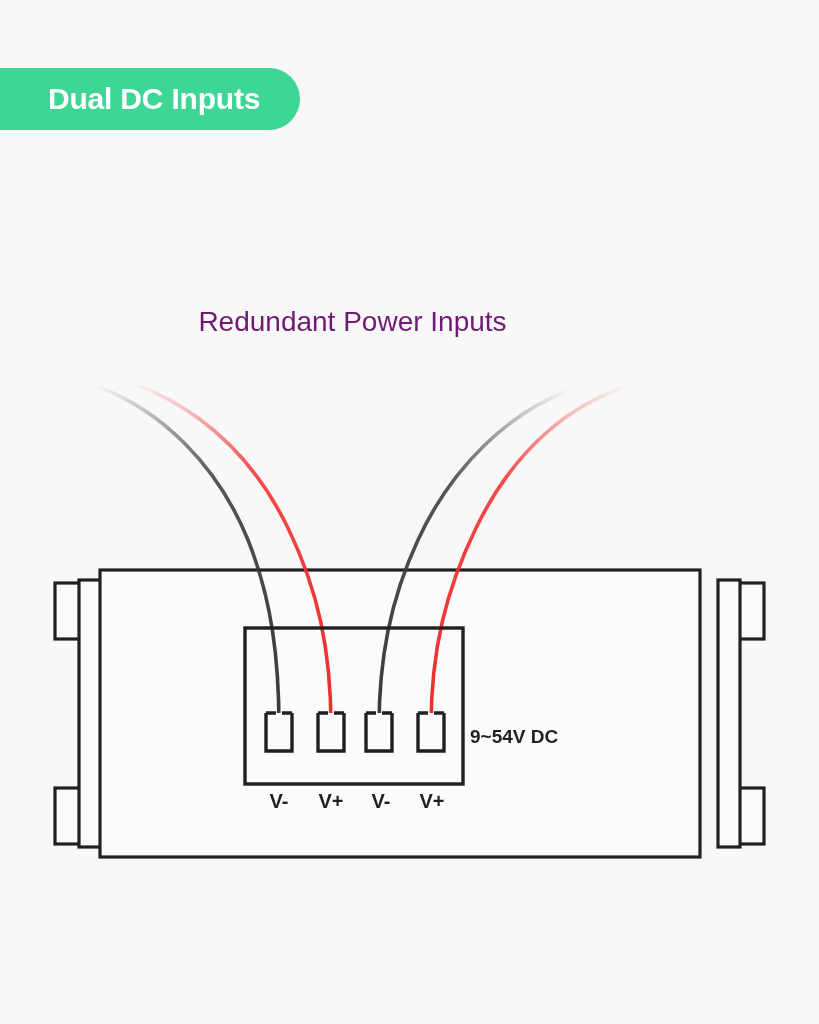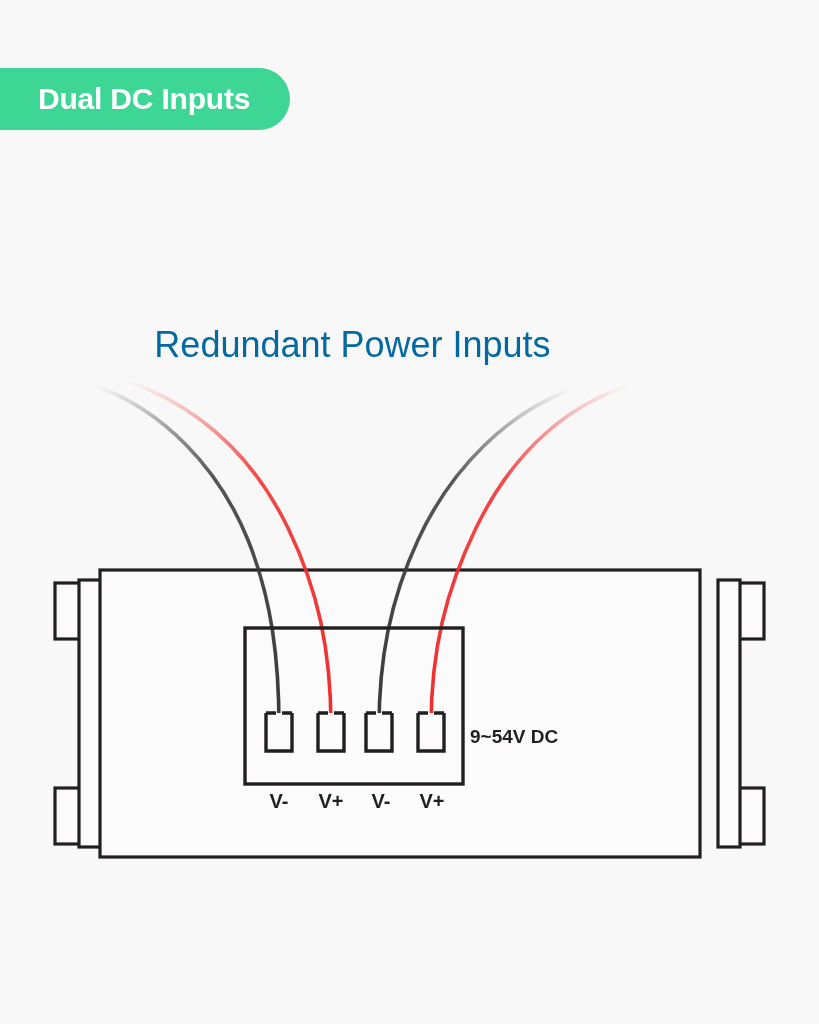--- a/index.html
+++ b/index.html
@@ -26,41 +26,41 @@
   .badge {
     position: absolute;
     left: 0;
     top: 68px;
     height: 62px;
     min-width: 268px;
     background: #3ed695;
     border-radius: 0 31px 31px 0;
     display: flex;
     align-items: center;
-    padding: 0 40px 0 38px;
+    padding: 0 40px 0 48px;
     box-sizing: border-box;
   }
   .badge-label {
     color: #ffffff;
     font-size: 30px;
     font-weight: bold;
     letter-spacing: -0.2px;
     line-height: 1;
     white-space: nowrap;
   }
 
   
   .heading {
     position: absolute;
     left: 0;
-    top: 268px;
+    top: 262px;
     width: 705px;
     text-align: center;
-    color: #0369a1;
-    font-size: 36px;
+    color: #701a75;
+    font-size: 28px;
     line-height: 1.42;
     font-weight: normal;
     white-space: pre-line;
   }
   .heading-line {
     display: block;
   }
 
   
   .diagram {

